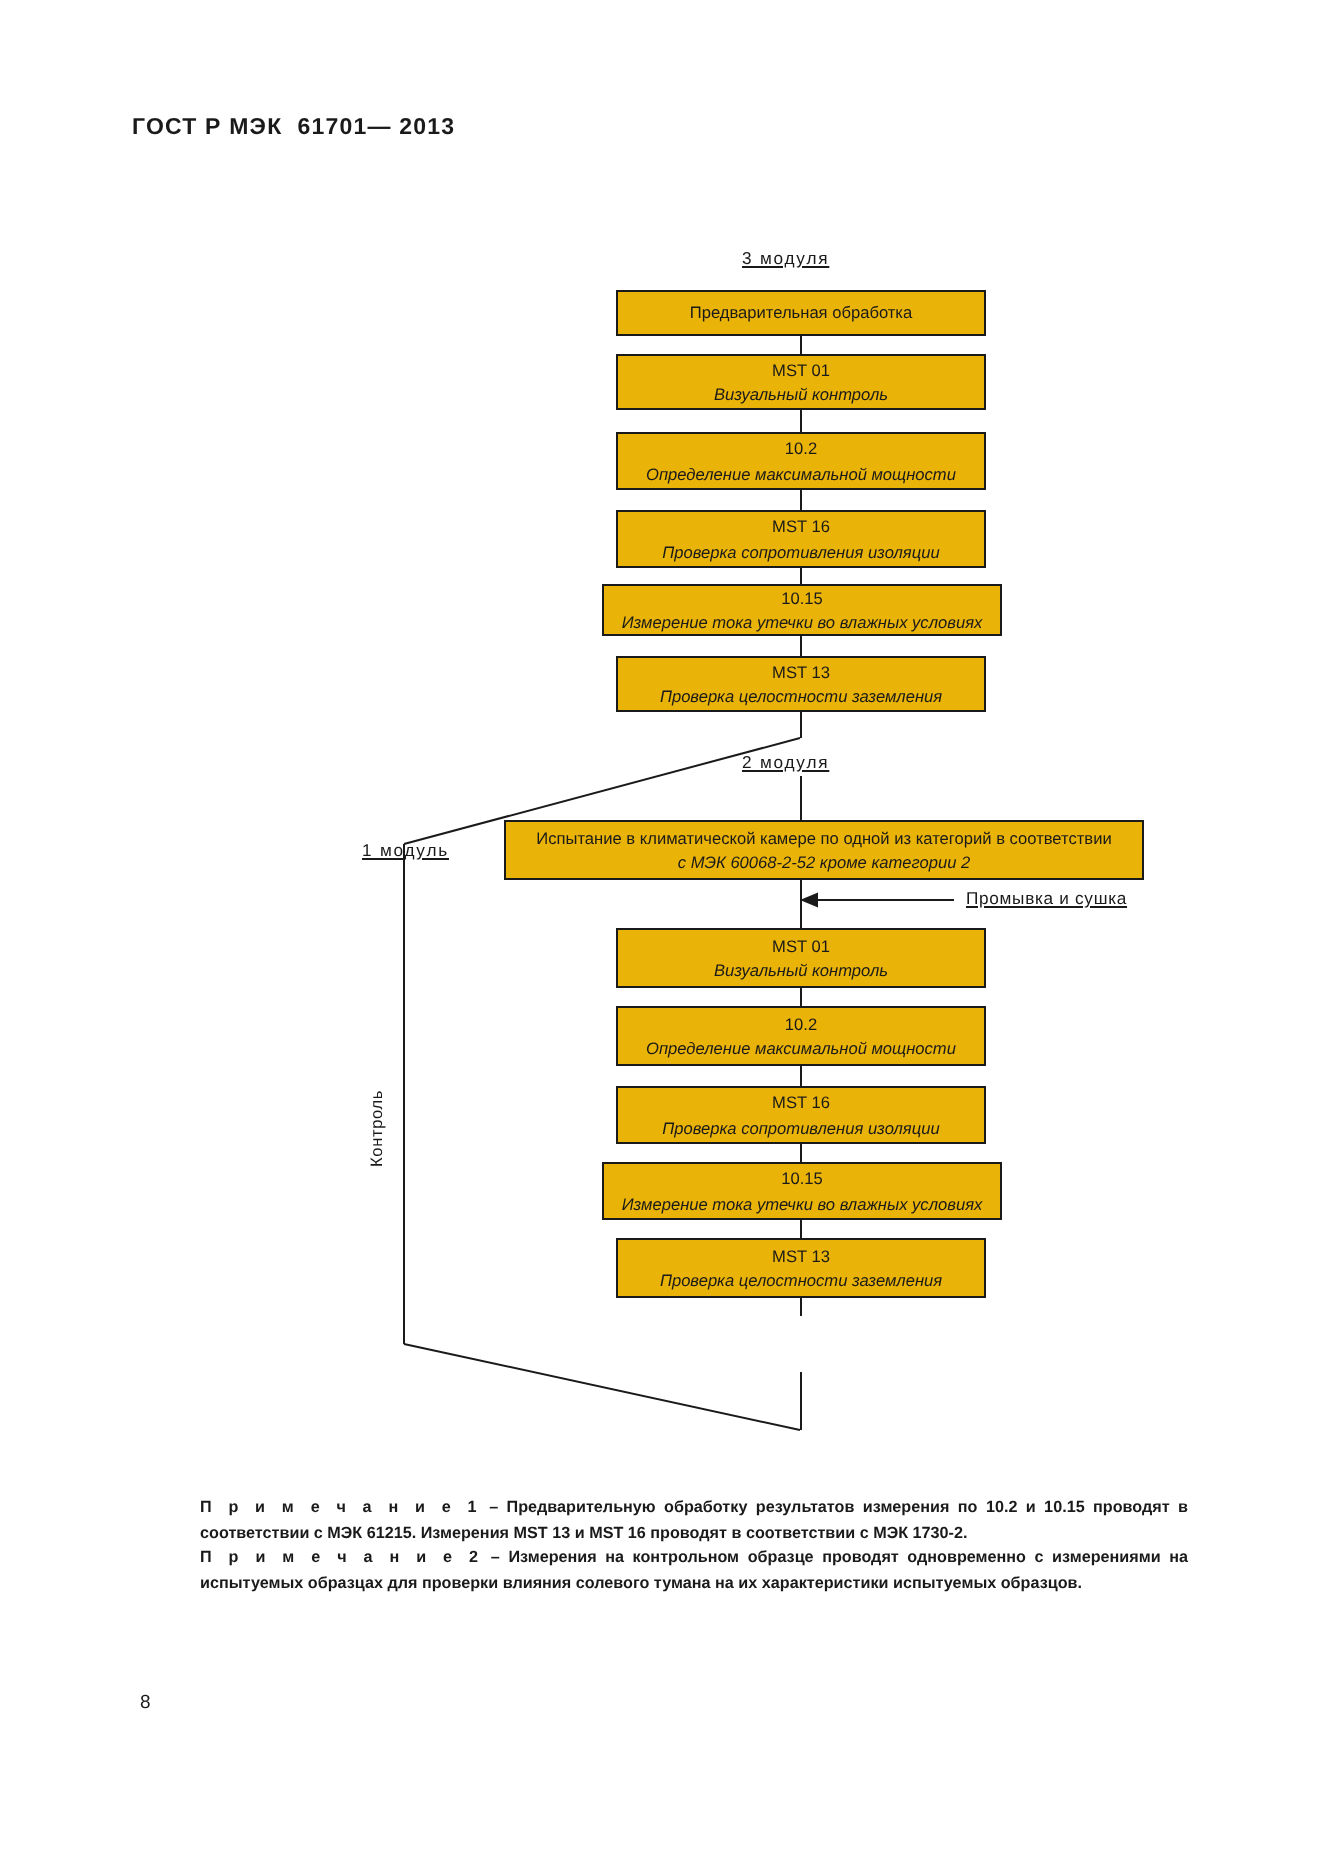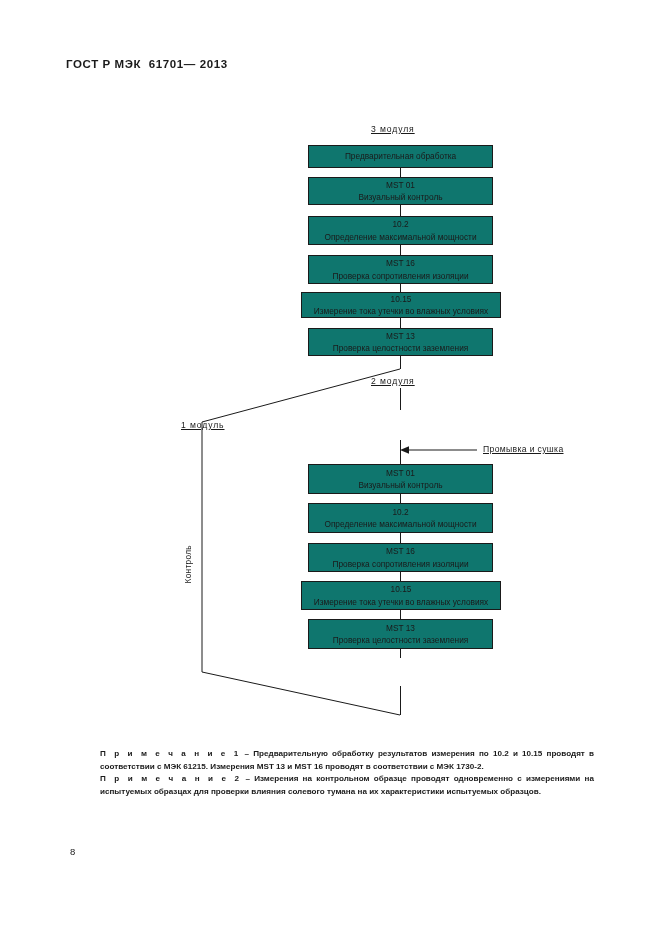--- a/index.html
+++ b/index.html
@@ -19,32 +19,32 @@
     font-size:11.5px;font-weight:bold;letter-spacing:.6px;
     white-space:pre;
   }
 
   
   .flow{position:absolute;left:0;top:0;width:661px;height:760px;}
 
   .fbox{
     position:absolute;
     border:1px solid #1a1a1a;
-    background:#0f766e;
+    background:#eab308;
     box-sizing:border-box;
     display:flex;flex-direction:column;
     align-items:center;justify-content:center;
     font-size:8.3px;
     line-height:1.45;
     text-align:center;
     padding:2px 4px;
     z-index:3;
   }
   .fbox .l1{display:block;}
-  .fbox .l2{display:block;}
+  .fbox .l2{display:block;font-style:italic;}
 
   .conn{
     position:absolute;
     width:1px;background:#1a1a1a;
     z-index:1;
   }
 
   .lbl{
     position:absolute;
     font-size:8.6px;
@@ -155,20 +155,24 @@
     <div class="fbox" style="left:301px;top:292px;width:200px;height:26px;">
       <span class="l1">10.15</span>
       <span class="l2">Измерение тока утечки во влажных условиях</span>
     </div>
 
     <div class="fbox" style="left:308px;top:328px;width:185px;height:28px;">
       <span class="l1">MST 13</span>
       <span class="l2">Проверка целостности заземления</span>
     </div>
 
+    <div class="fbox" style="left:252px;top:410px;width:320px;height:30px;">
+      <span class="l1">Испытание в климатической камере по одной из категорий в соответствии</span>
+      <span class="l2">с МЭК 60068-2-52 кроме категории 2</span>
+    </div>
 
     <div class="fbox" style="left:308px;top:464px;width:185px;height:30px;">
       <span class="l1">MST 01</span>
       <span class="l2">Визуальный контроль</span>
     </div>
 
     <div class="fbox" style="left:308px;top:503px;width:185px;height:30px;">
       <span class="l1">10.2</span>
       <span class="l2">Определение максимальной мощности</span>
     </div>

